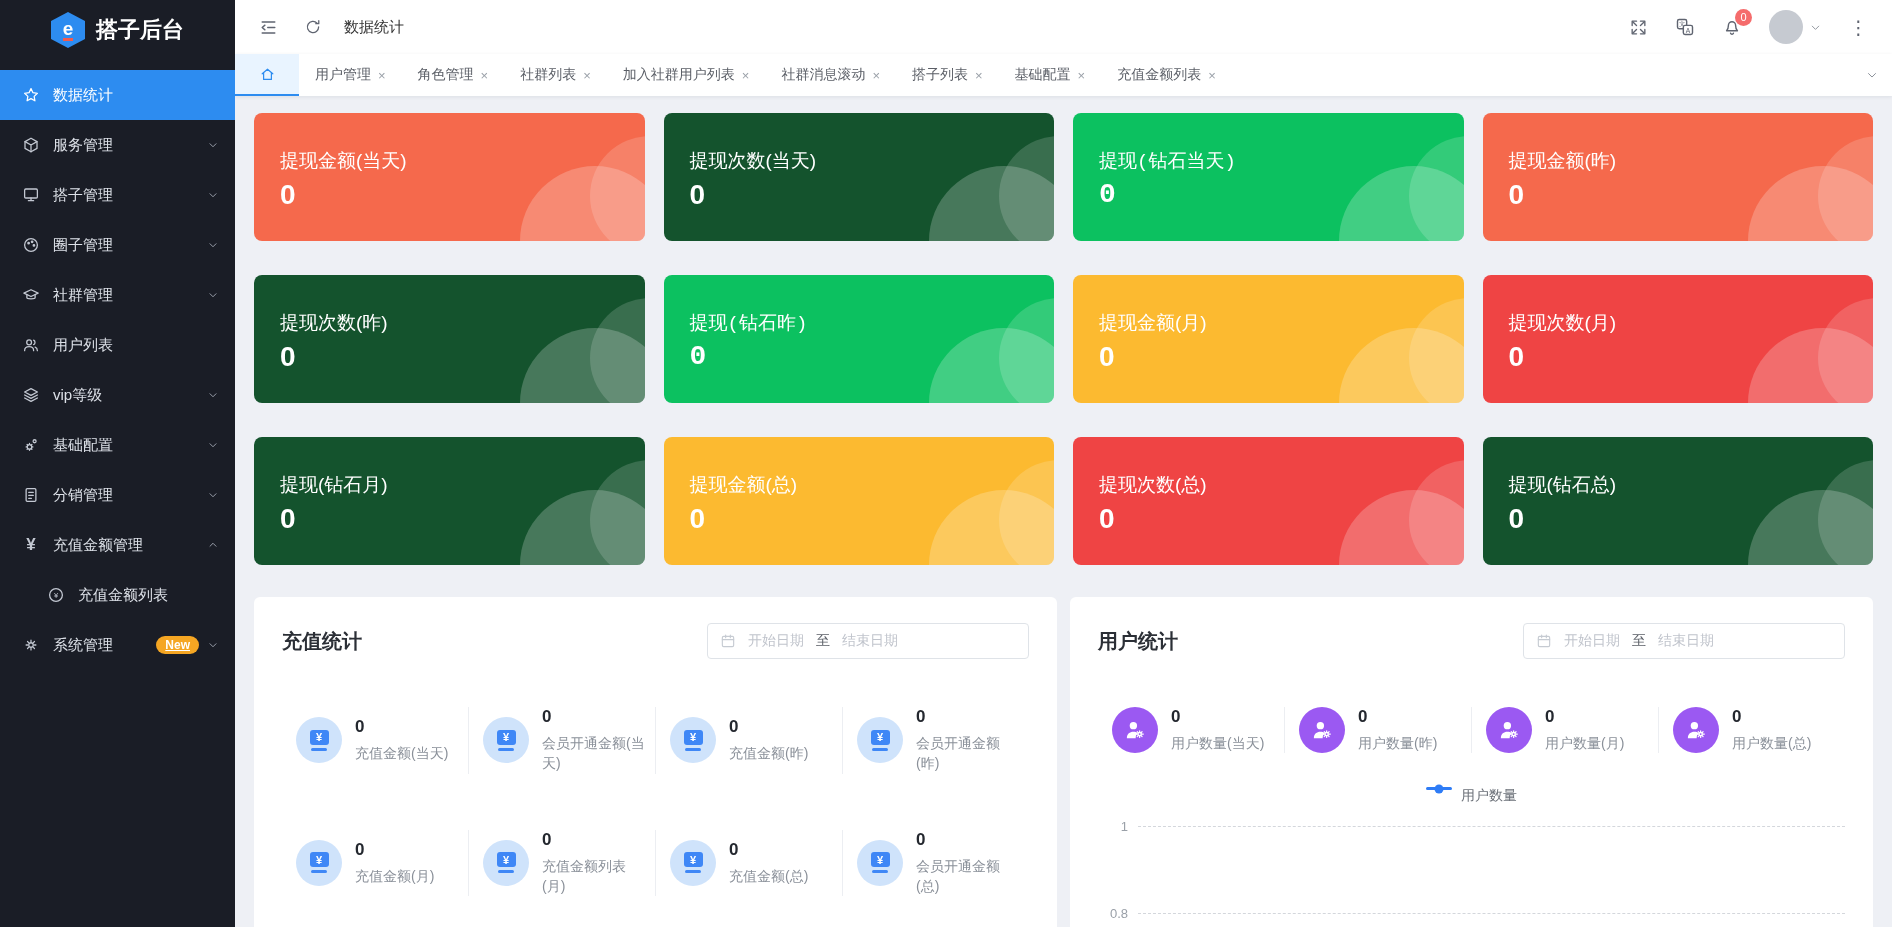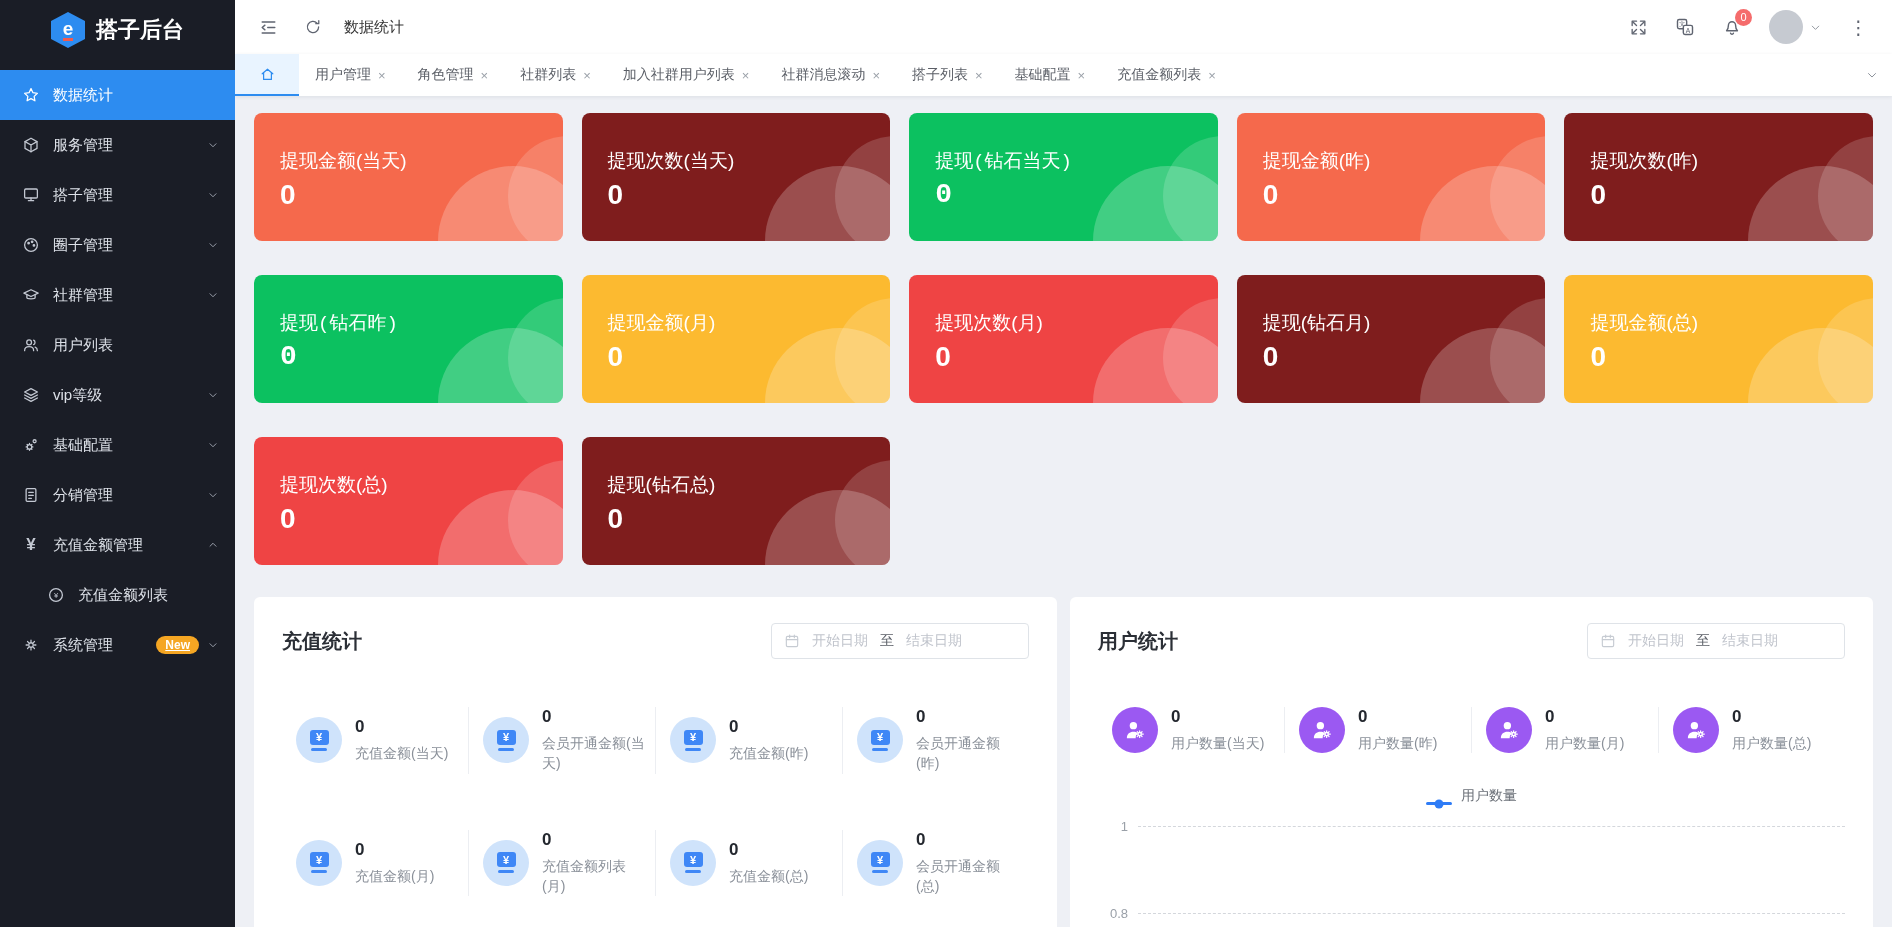--- a/index.html
+++ b/index.html
@@ -41,57 +41,57 @@
   .tabbar { height:42px; background:#fff; display:flex; align-items:stretch; box-shadow:0 1px 4px rgba(0,21,41,.08); position:relative; z-index:5; flex:none; }
   .tab-home { width:64px; display:flex; align-items:center; justify-content:center; background:#e9f4ff; border-bottom:2px solid #2d8cf0; color:#2d8cf0; cursor:pointer; }
   .tab { display:flex; align-items:center; gap:7px; padding:0 16px; font-size:14px; color:#5a5e66; cursor:pointer; }
   .tab .x { color:#9aa0a8; font-size:13px; }
   .tabbar-chev { margin-left:auto; width:40px; display:flex; align-items:center; justify-content:center; color:#8a9099; cursor:pointer; }
 
   
   .content { flex:1; background:#eef0f5; padding:17px 19px 0 19px; overflow:hidden; }
 
   
-  .cards { display:grid; grid-template-columns:repeat(5,1fr); column-gap:19px; row-gap:34px; }
+  .cards { display:grid; grid-template-columns:repeat(4,1fr); column-gap:19px; row-gap:34px; }
   .card { height:128px; border-radius:8px; color:#fff; padding:35px 10px 0 26px; position:relative; overflow:hidden; }
   .card .label { font-size:19px; position:relative; z-index:2; }
   .card .value { font-size:28px; font-weight:bold; margin-top:5px; position:relative; z-index:2; }
   .card::before { content:""; position:absolute; width:150px; height:150px; border-radius:50%; background:rgba(255,255,255,.22); right:-25px; bottom:-75px; }
   .card::after { content:""; position:absolute; width:120px; height:120px; border-radius:50%; background:rgba(255,255,255,.16); right:-65px; bottom:-15px; }
   .c-red    { background:#f5694c; }
-  .c-blue   { background:#7f1d1d; }
+  .c-blue   { background:#14532d; }
   .c-green  { background:#0cc160;font-family:Liberation Mono, monospace; }
   .c-yellow { background:#fcba30; }
   .c-purple { background:#ef4444; }
 
   
   .panels { display:flex; gap:13px; margin-top:32px; }
   .panel { flex:1; background:#fff; border-radius:6px; padding:26px 28px; height:700px; }
   .panel-head { display:flex; align-items:center; justify-content:space-between; }
   .panel-title { font-size:20px; font-weight:bold; color:#2b2f36; }
-  .datepicker { width:258px; height:36px; border:1px solid #dfe3e8; border-radius:4px; display:flex; align-items:center; gap:12px; padding:0 12px; font-size:14px; color:#c0c4cc; background:#fff; cursor:pointer; }
+  .datepicker { width:322px; height:36px; border:1px solid #dfe3e8; border-radius:4px; display:flex; align-items:center; gap:12px; padding:0 12px; font-size:14px; color:#c0c4cc; background:#fff; cursor:pointer; }
   .datepicker .cal { color:#c6cbd2; display:flex; }
   .datepicker .to { color:#5a5e66; }
 
   .pstats { display:flex; margin-top:48px; }
   .pstats.second { margin-top:56px; }
   .pstat { flex:1; display:flex; align-items:center; gap:13px; padding:0 6px 0 14px; }
   .pstat + .pstat { border-left:1px solid #eceef2; }
   .pstat-icon { width:46px; height:46px; border-radius:50%; flex:none; display:flex; flex-direction:column; align-items:center; justify-content:center; }
   .pstat-icon.blue { background:#cfe3fb; }
   .pstat-icon.purple { background:#9b59f2; }
   .yen-sq { width:19px; height:15px; background:#3f87f6; border-radius:3px; color:#fff; font-size:11px; font-weight:bold; display:flex; align-items:center; justify-content:center; }
   .yen-bar { width:16px; height:3px; background:#3f87f6; border-radius:2px; margin-top:3px; }
   .pstat-val { font-size:17px; font-weight:bold; color:#24282f; }
   .pstat-label { font-size:14px; color:#8a9099; margin-top:6px; line-height:1.45; max-width:118px; }
 
   
   .chart { margin-top:108px; }
   .chart.user-chart { margin-top:34px; }
-  .legend { display:flex; align-items:flex-end; justify-content:center; gap:9px; font-size:14px; color:#6b7078; }
+  .legend { display:flex; align-items:flex-start; justify-content:center; gap:9px; font-size:14px; color:#6b7078; }
   .lm { position:relative; width:26px; height:3px; background:#2e7cf6; border-radius:2px; }
   .lm::after { content:""; position:absolute; left:50%; top:50%; transform:translate(-50%,-50%); width:9px; height:9px; border-radius:50%; background:#2e7cf6; }
   .gridrow { display:flex; align-items:center; gap:10px; margin-top:46px; }
   .gridrow.first { margin-top:14px; }
   .user-chart .gridrow { margin-top:72px; }
   .user-chart .gridrow.first { margin-top:14px; }
   .gridrow .tick { width:30px; text-align:right; color:#9aa0a8; font-size:13px; flex:none; }
   .gridrow .dash { flex:1; border-top:1px dashed #d4d7dc; height:0; }
 
   svg.ic { stroke:currentColor; fill:none; stroke-width:1.7; stroke-linecap:round; stroke-linejoin:round; }

